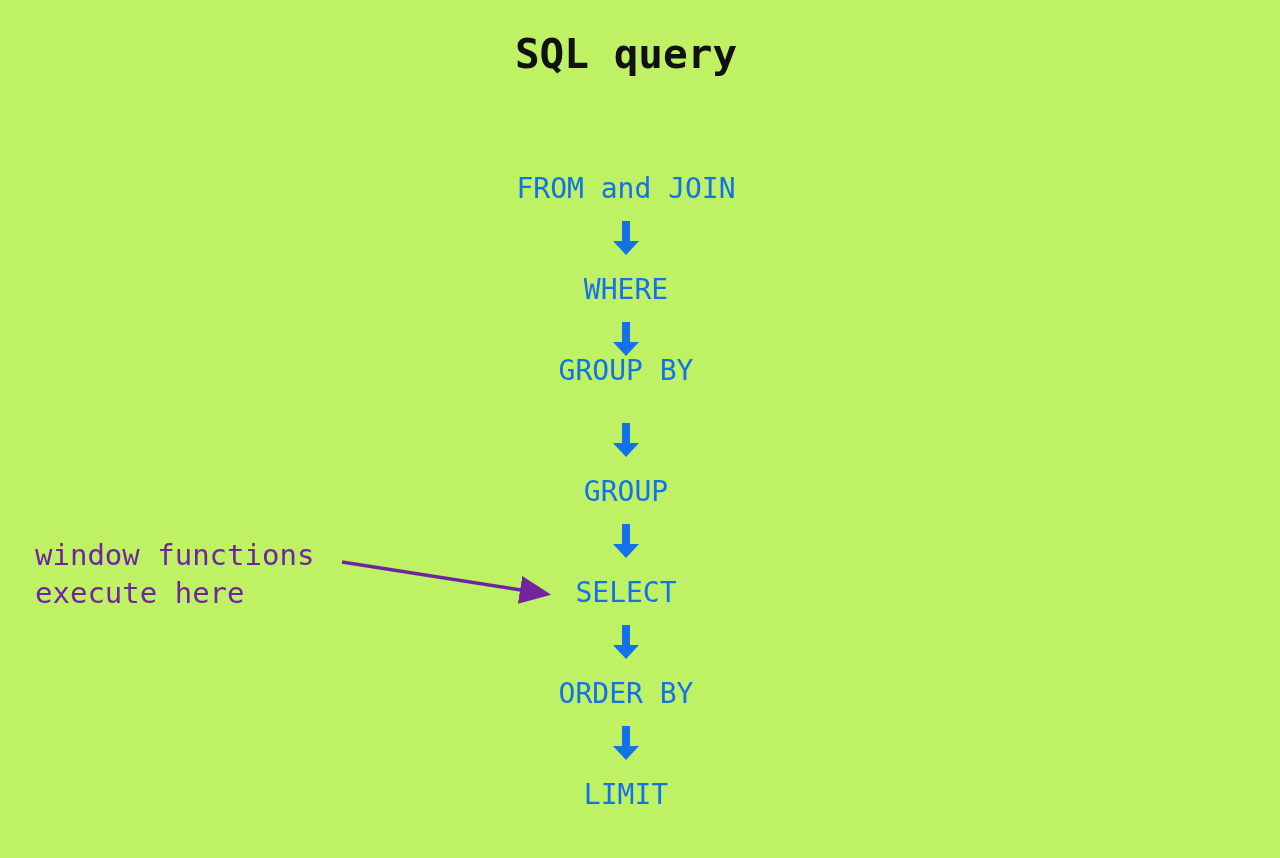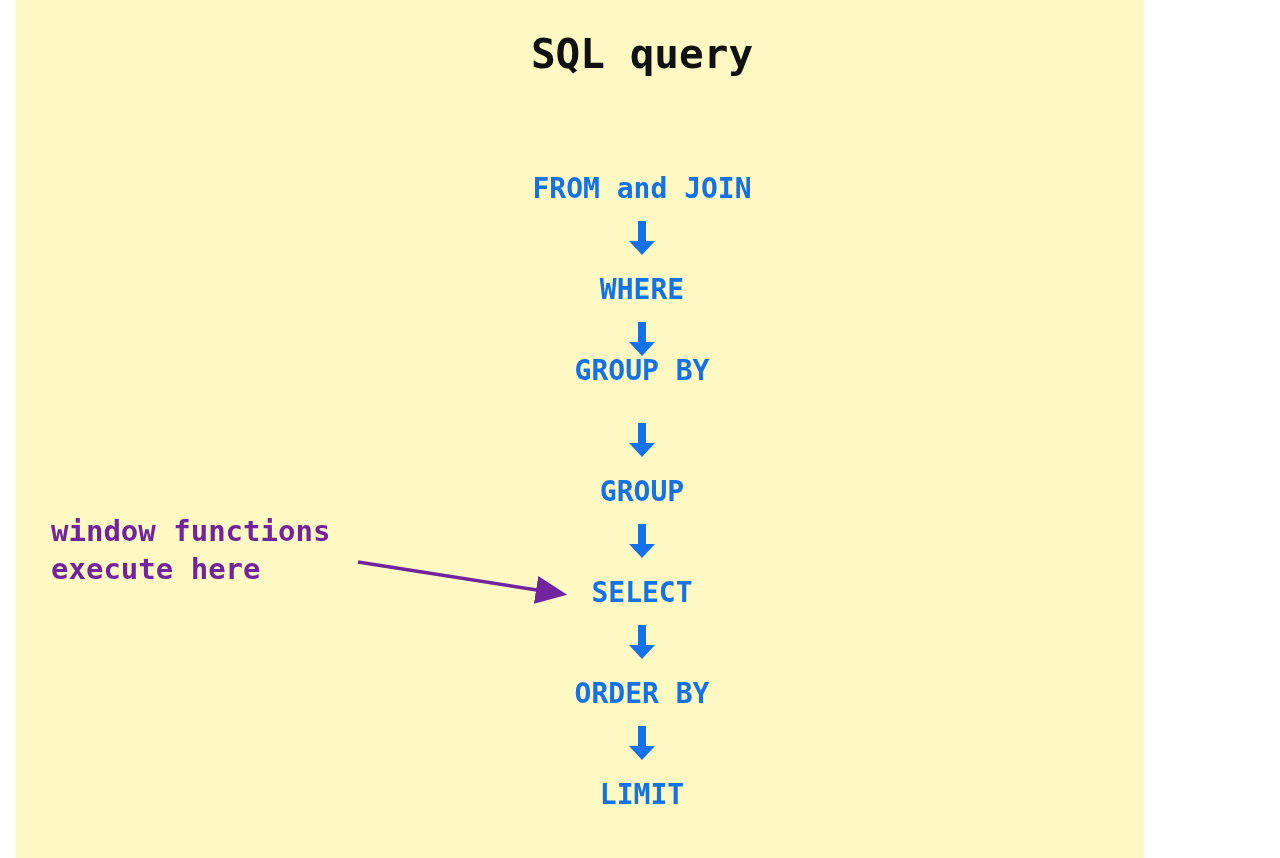--- a/index.html
+++ b/index.html
@@ -2,63 +2,62 @@
 <html><head>
 <meta charset="utf-8">
 <style>
   html, body {
     margin: 0;
     padding: 0;
     background: #ffffff;
   }
   .canvas {
     position: relative;
-    width: 1128px;
+    width: 1280px;
     height: 858px;
-    background: #fef9c3;
+    background: #bef264;
     overflow: hidden;
     font-family: "DejaVu Sans Mono", monospace;
-    margin-left: 16px;
   }
   .title {
     position: absolute;
     left: 626px;
     top: 30px;
     transform: translateX(-50%);
     text-align: center;
     color: #111111;
     font-size: 41px;
     font-weight: bold;
     line-height: 49px;
     white-space: nowrap;
   }
   .title-line { display: block; }
   .step {
     position: absolute;
     left: 626px;
     transform: translate(-50%, -50%);
     color: #1371E9;
     font-size: 28px;
-    font-weight: bold;
+    font-weight: normal;
     white-space: nowrap;
     letter-spacing: 0px;
   }
   .down-arrow {
     position: absolute;
     left: 626px;
     transform: translate(-50%, -50%);
   }
   .down-arrow path { fill: #1371E9; }
   .annotation {
     position: absolute;
     left: 35px;
-    top: 512px;
+    top: 536px;
     color: #71249E;
     font-size: 29px;
-    font-weight: bold;
+    font-weight: normal;
     line-height: 38px;
     white-space: nowrap;
   }
   .annotation-line { display: block; }
   .annotation-arrow {
     position: absolute;
     left: 333px;
     top: 552px;
   }
   .annotation-arrow line { stroke: #71249E; stroke-width: 3.5; }

